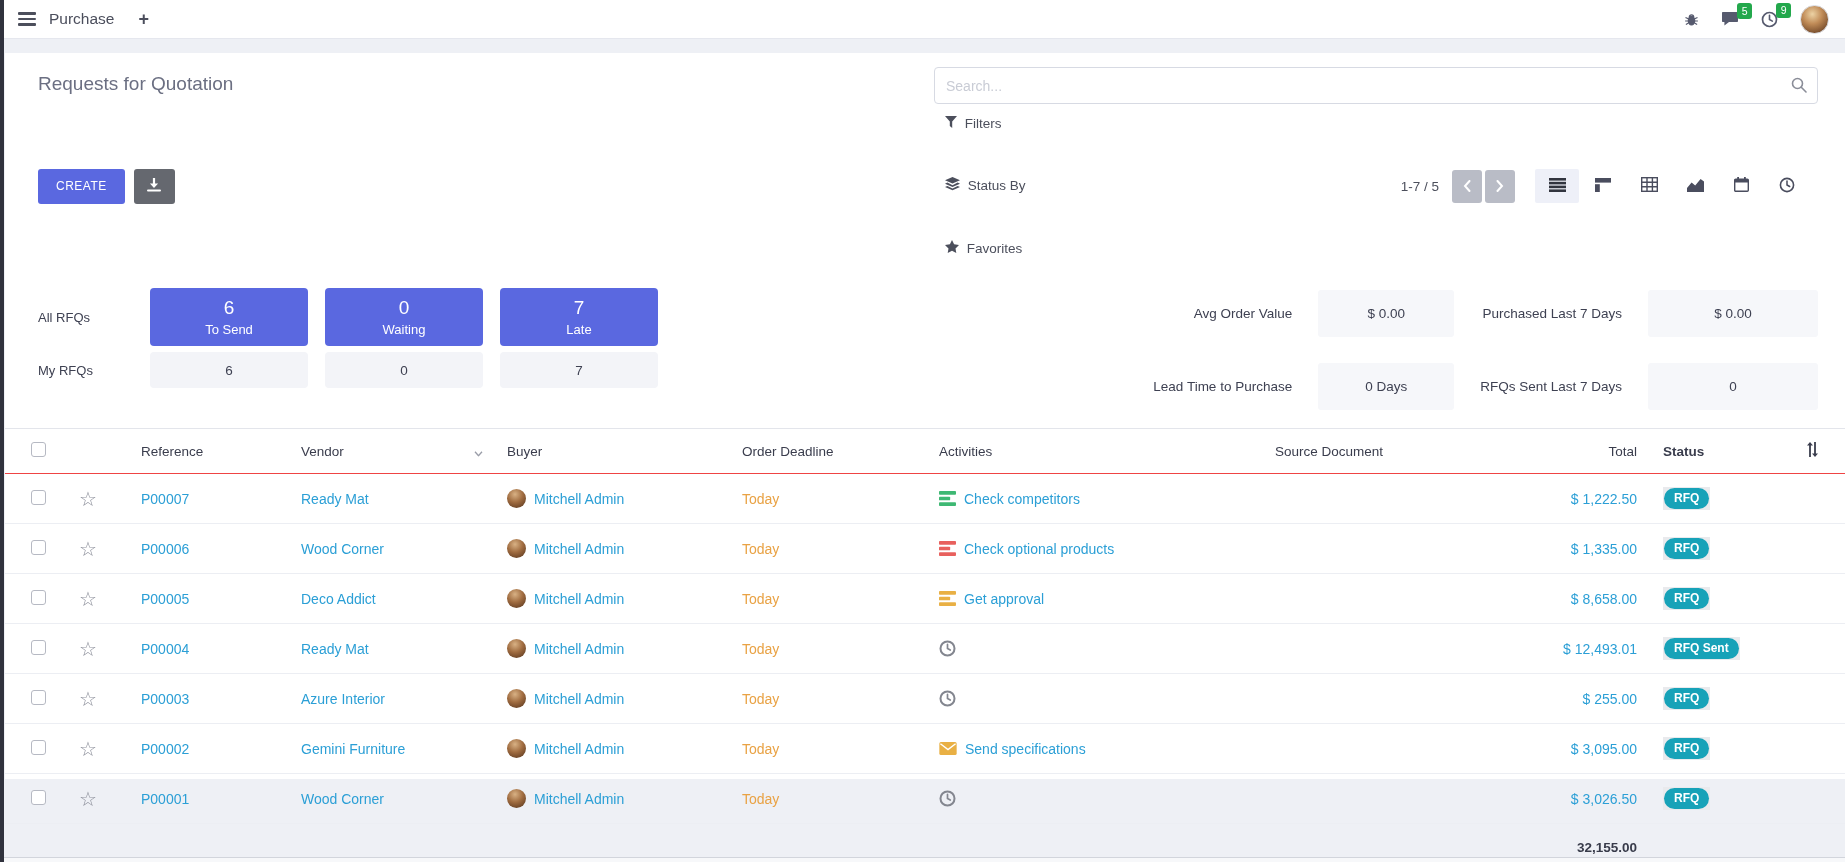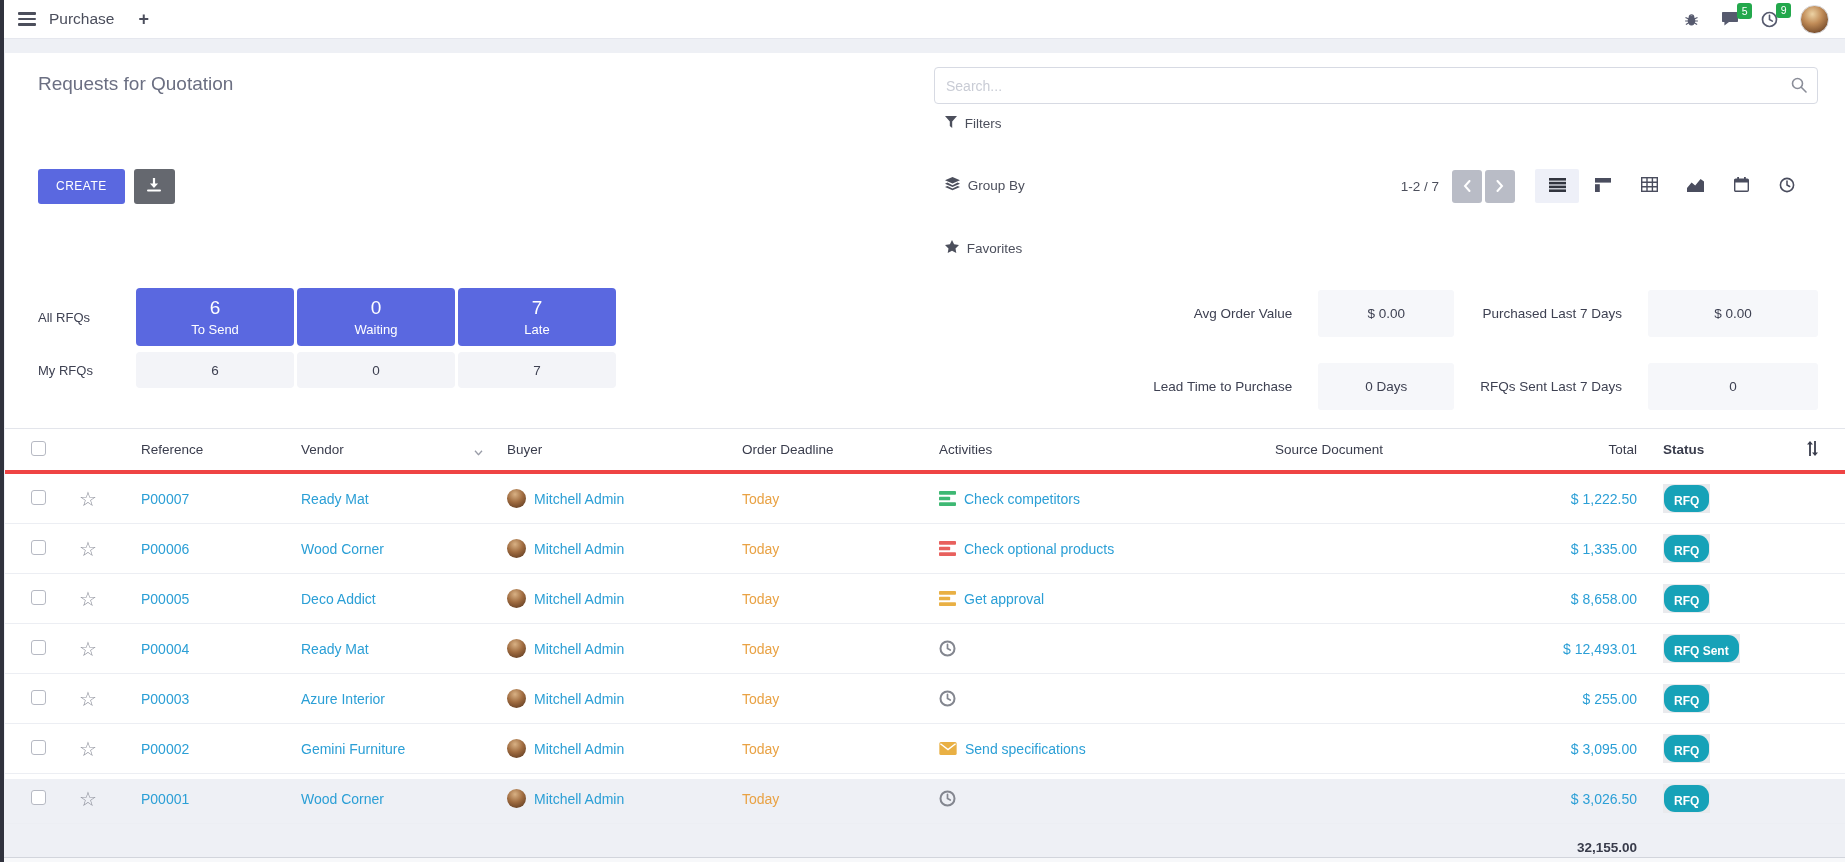--- a/index.html
+++ b/index.html
@@ -43,34 +43,34 @@
   .pagerwrap { margin-left:auto; display:flex; align-items:center; }
   .pager-text { font-size:13.5px; color:#4c4f5c; margin-right:10px; }
   .pg-btn { width:30px; height:33px; background:#b9bcc6; border:none; border-radius:3px; margin-left:3px; display:flex; align-items:center; justify-content:center; cursor:pointer; }
   .vswitch { display:flex; margin-left:20px; gap:2px; }
   .vbtn { width:44px; height:34px; display:flex; align-items:center; justify-content:center; background:transparent; border:none; cursor:pointer; border-radius:2px; }
   .vbtn.active { background:#eef0f8; }
 
   
   .dashboard { display:flex; padding:16px 27px 18px 33px; }
   .dash-rows { }
-  .dash-row { display:flex; align-items:center; gap:3px; }
+  .dash-row { display:flex; align-items:center; gap:17px; }
   .dash-row + .dash-row { margin-top:6px; }
   .dash-label { width:95px; font-size:13px; color:#3e4152; }
   .stat-btn { width:158px; height:58px; background:#5a68e0; border:none; border-radius:4px; color:#fff; display:flex; flex-direction:column; align-items:center; justify-content:center; gap:3px; cursor:pointer; font-family:inherit; }
   .stat-count { font-size:19px; }
   .stat-label { font-size:13px; }
   .my-box { width:158px; height:36px; background:#f3f4f8; border-radius:4px; display:flex; align-items:center; justify-content:center; font-size:13.5px; color:#3e4152; cursor:pointer; }
   .kpi-grid { margin-left:auto; display:grid; grid-template-columns:auto 136px auto 170px; column-gap:20px; row-gap:12px; align-items:center; margin-top:2px;gap:26px; }
   .kpi-label { font-size:13.5px; color:#3e4152; text-align:right; white-space:nowrap; }
   .kpi-box { height:47px; background:#f6f7fa; border-radius:3px; display:flex; align-items:center; justify-content:center; font-size:13.5px; color:#3e4152; }
 
   
   .thead, .trow, .tfoot { display:flex; align-items:center; padding:0 26px; }
-  .thead { height:46px; border-top:1px solid #e3e5eb; border-bottom:4px solid #ef4444; font-size:13.5px; color:#3a3d4d; }
+  .thead { height:46px; border-top:1px solid #e3e5eb; border-bottom:1px solid #ef4444; font-size:13.5px; color:#3a3d4d; }
   .trow { height:50px; border-bottom:1px solid #eceef3; font-size:14px; }
   .tfoot { height:46px; font-size:13.5px; font-weight:bold; color:#383b4a; }
   .c-sel  { width:48px; }
   .c-star { width:46px; }
   .c-ref  { width:172px; padding-left:16px; }
   .c-vendor { width:210px; padding-left:4px; position:relative; }
   .c-buyer { width:226px; display:flex; align-items:center; gap:8px; }
   .c-deadline { width:206px; padding-left:9px; }
   .c-activity { width:336px; display:flex; align-items:center; gap:8px; }
   .c-source { flex:1; }
@@ -80,21 +80,21 @@
   .sort-caret { position:absolute; right:24px; top:50%; transform:translateY(-42%); }
   .checkbox { width:15px; height:15px; border:1px solid #b6b9c3; border-radius:3px; background:#fff; display:inline-block; cursor:pointer; }
   .star { color:#8f929d; font-size:20px; line-height:1; cursor:pointer; }
   a.lnk { color:#2b9fd6; text-decoration:none; cursor:pointer; }
   .deadline-txt { color:#e9a244; }
   .avatar-mini { width:19px; height:19px; border-radius:50%; flex:none;
     background: radial-gradient(circle at 42% 28%, #d8b184 0%, #a06c40 45%, #5e3a20 90%); }
   .act-ico { display:inline-flex; align-items:center; }
   .total-amt { color:#2b9fd6;margin-left:24px; }
   .badge-bg { background:#e9eaed; display:inline-flex; padding:1px; }
-  .status-badge { background:#17a2b8; color:#fff; font-size:12px; padding:9px 10px 4px; border-radius:11px; white-space:nowrap; }
+  .status-badge { background:#17a2b8; color:#fff; font-size:12px; padding:3px 10px 4px; border-radius:11px; white-space:nowrap; }
 
   .bottom-strip { position:absolute; left:0; right:0; bottom:0; height:5px; background:#f7f8fa; border-top:1px solid #d2d5dc; }
 </style>
 </head>
 <body>
 
 <div class="left-edge"></div>
 
 <nav class="navbar">
   <span class="hamburger">
@@ -163,32 +163,32 @@
               <path d="M0 0h12L7.2 5.6V12L4.8 10V5.6z" fill="#4c4f5c"></path>
             </svg></span>
         <span>Filters</span>
       </span>
       <span class="fitem">
         <span><svg width="15" height="14" viewBox="0 0 14 13" fill="#4c4f5c">
               <path d="M7 0 14 3 7 6 0 3z"></path>
               <path d="M2.2 5.2 0 6.2l7 3 7-3-2.2-1L7 7.6z"></path>
               <path d="M2.2 8.4 0 9.4l7 3 7-3-2.2-1L7 10.8z"></path>
             </svg></span>
-        <span>Group By</span>
+        <span>Status By</span>
       </span>
       <span class="fitem">
         <span><svg width="14" height="13" viewBox="0 0 14 13">
               <path d="M7 0l2.1 4.3 4.9.7-3.5 3.4.8 4.6L7 10.8 2.7 13l.8-4.6L0 5l4.9-.7z" fill="#4c4f5c"></path>
             </svg></span>
         <span>Favorites</span>
       </span>
     </div>
 
     <div class="pagerwrap">
-      <span class="pager-text">1-2 / 7</span>
+      <span class="pager-text">1-7 / 5</span>
       <button class="pg-btn">
         <svg width="8" height="12" viewBox="0 0 8 12">
             <path d="M6.5 1 2 6l4.5 5" stroke="#fff" stroke-width="2" fill="none" stroke-linecap="round"></path>
           </svg>
       </button>
       <button class="pg-btn">
         <svg width="8" height="12" viewBox="0 0 8 12">
             <path d="M1.5 1 6 6l-4.5 5" stroke="#fff" stroke-width="2" fill="none" stroke-linecap="round"></path>
           </svg>
       </button>

